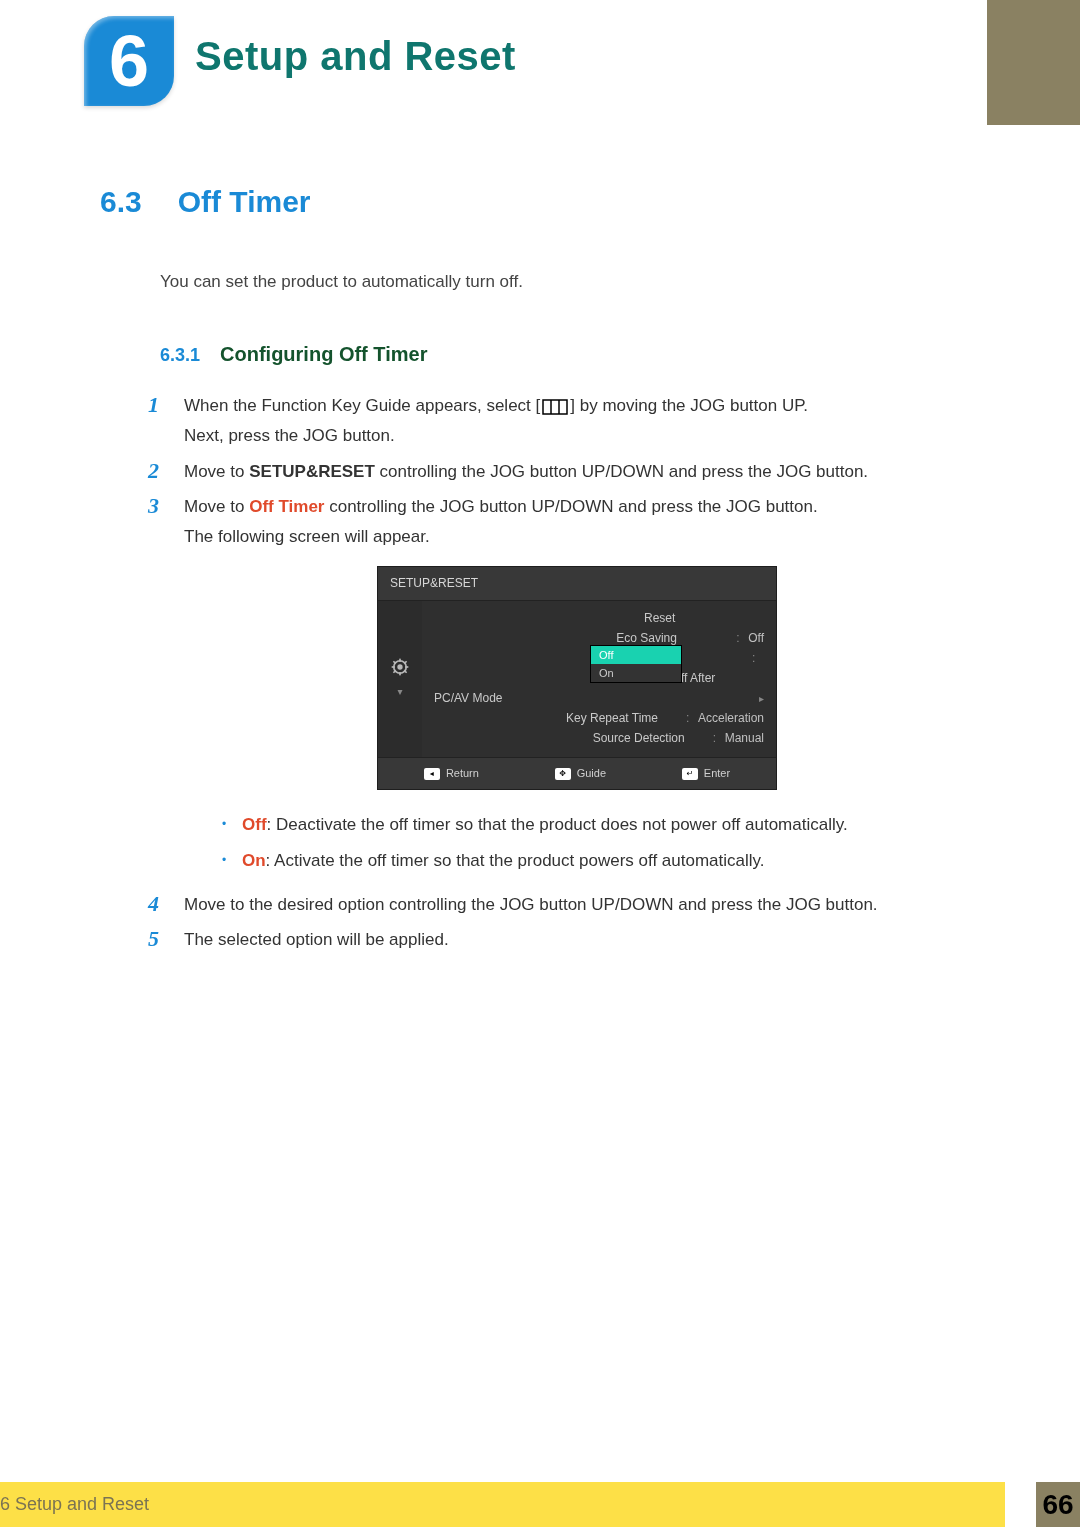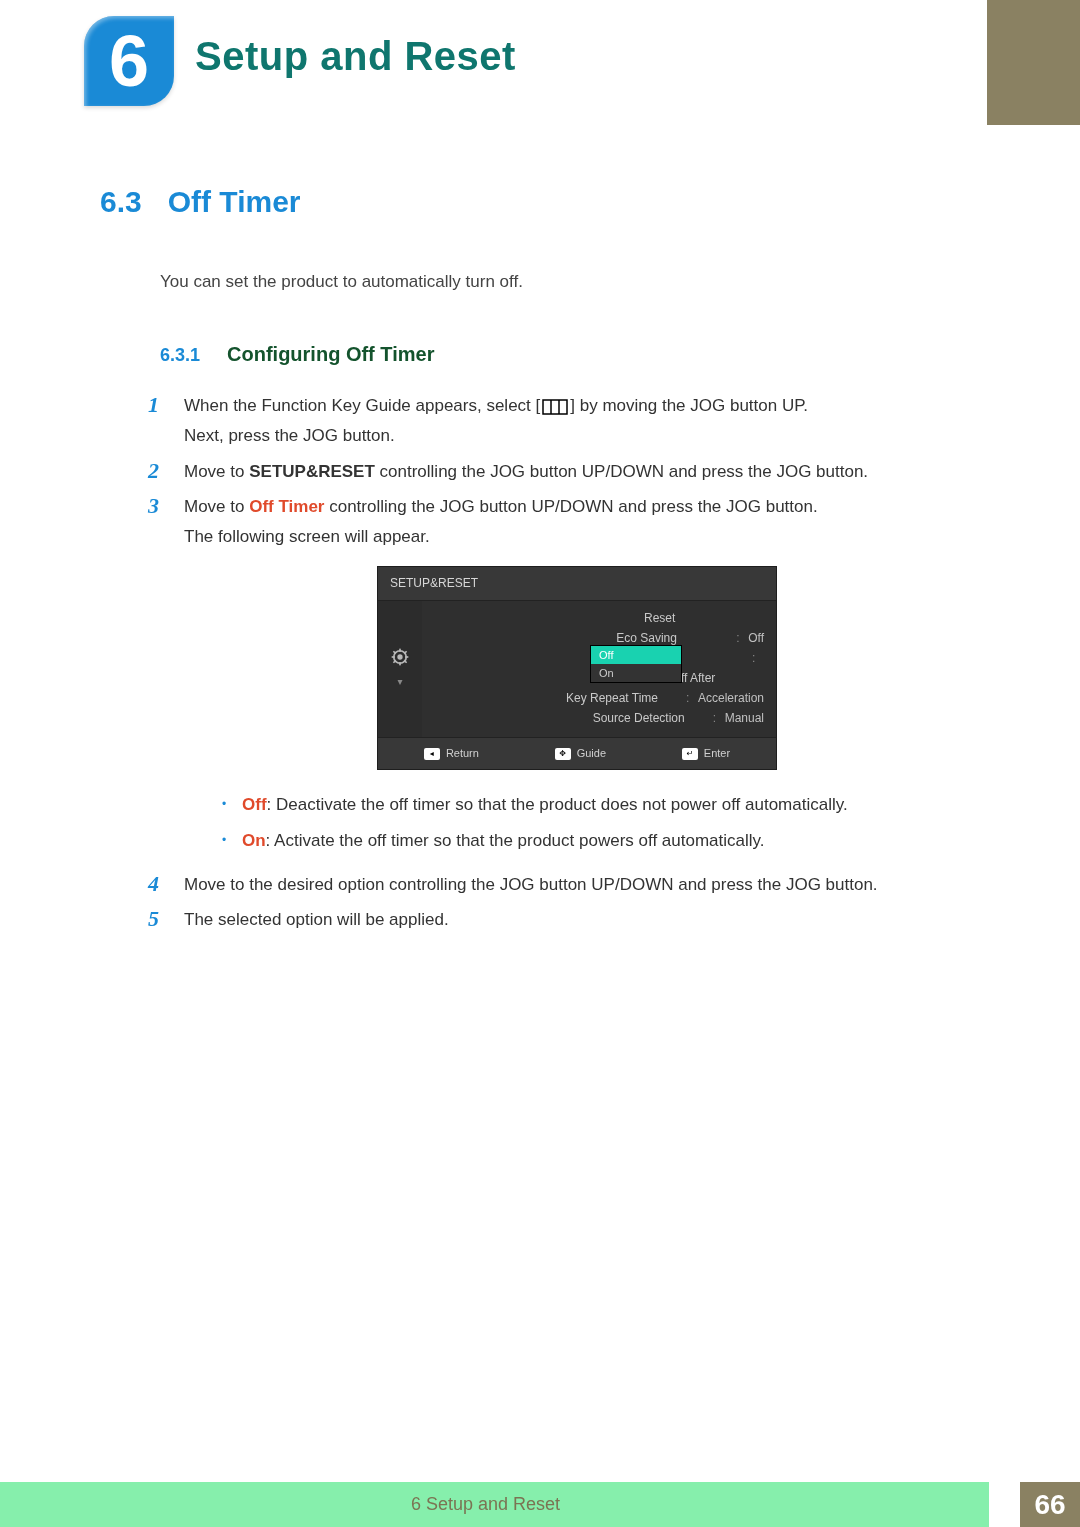--- a/index.html
+++ b/index.html
@@ -16,28 +16,28 @@
     display: flex; align-items: center; justify-content: center;
     border-top-left-radius: 30px; border-bottom-right-radius: 30px;
     box-shadow: inset 2px 2px 4px rgba(255,255,255,0.4), 0 2px 4px rgba(0,0,0,0.15);
   }
 
   
   .chapter-title { position: absolute; top: 34px; left: 195px; font-size: 40px; font-weight: 700; color: #0f766e; letter-spacing: 0.5px; }
 
   
   .content { position: absolute; top: 185px; left: 100px; width: 870px; }
-  .section-row { display: flex; align-items: baseline; gap: 26px; margin-bottom: 50px; }
+  .section-row { display: flex; align-items: baseline; gap: 36px; margin-bottom: 50px; }
   .section-num { font-size: 30px; font-weight: 700; color: #1a8ad6; }
   .section-title { font-size: 30px; font-weight: 700; color: #1a8ad6; }
 
   .body-text { margin-left: 60px; font-size: 17px; line-height: 1.5; color: #444; }
   .intro { margin-bottom: 44px; }
 
-  .subsection-row { display: flex; align-items: baseline; gap: 27px; margin-bottom: 22px; }
+  .subsection-row { display: flex; align-items: baseline; gap: 20px; margin-bottom: 22px; }
   .subsection-num { font-size: 18px; font-weight: 700; color: #1a8ad6; }
   .subsection-title { font-size: 20px; font-weight: 700; color: #14532d; }
 
   ol.steps { list-style: none; margin-left: 48px; }
   ol.steps > li { display: flex; gap: 18px; margin-bottom: 6px; }
   .step-num { font-size: 22px; font-style: italic; font-weight: 700; color: #1a8ad6; min-width: 18px; line-height: 1.1; padding-top: 2px; font-family: Georgia, 'Times New Roman', serif; }
   .step-body { font-size: 17px; line-height: 1.75; color: #333; flex: 1; }
   .bold { font-weight: 700; }
   .hl { color: #e04a2b; font-weight: 700; }
 
@@ -66,22 +66,22 @@
   .osd-foot-item { display:flex; align-items:center; gap:6px; font-size:11px; color:#d0d0d0; }
   .foot-icon { display:inline-flex; align-items:center; justify-content:center; width:16px; height:12px; background:#fff; color:#000; border-radius:2px; font-size:8px; }
 
   
   ul.bullets { list-style: none; margin: 0 0 8px 38px; }
   ul.bullets li { position: relative; padding-left: 20px; font-size: 17px; line-height: 1.75; color:#333; margin-bottom:6px; }
   ul.bullets li::before { content:"•"; position:absolute; left:0; top:0; color:#1a8ad6; font-size:12px; line-height:28px; }
 
   
   .footer { position:absolute; left:0; bottom:0; right:0; height:45px; display:flex; }
-  .footer-bar { flex:1; background:#86efac; display:flex; align-items:center; justify-content:center; padding-right:18px; color:#7b7453; font-size:18px; }
-  .footer-page { width:60px; background:#8a8162; color:#ffffff; display:flex; align-items:center; justify-content:center; font-size:28px; font-weight:700;margin-left:31px; }
+  .footer-bar { flex:1; background:#fde047; display:flex; align-items:center; justify-content:flex-start; padding-right:18px; color:#7b7453; font-size:18px; }
+  .footer-page { width:44px; background:#8a8162; color:#000000; display:flex; align-items:center; justify-content:center; font-size:28px; font-weight:700;margin-left:31px; }
 </style>
 </head>
 <body>
 
 <div class="page">
   <div class="top-stripe"></div>
 
   <div class="chapter-badge">
     <span>6</span>
   </div>
@@ -159,20 +159,24 @@
                       <span class="osd-val">Off</span>
                     </div>
                   <div class="osd-row sel">
                       <span class="osd-label">Off Timer</span>
                       <span class="osd-colon">:</span>
                     </div>
                   <div class="osd-row">
                       <span class="osd-label">Turn Off After</span>
                     </div>
                   <div class="osd-row">
+                      <span class="osd-label">PC/AV Mode</span>
+                      <span class="osd-row-arrow">▸</span>
+                    </div>
+                  <div class="osd-row">
                       <span class="osd-label">Key Repeat Time</span>
                       <span class="osd-colon">:</span>
                       <span class="osd-val">Acceleration</span>
                     </div>
                   <div class="osd-row">
                       <span class="osd-label">Source Detection</span>
                       <span class="osd-colon">:</span>
                       <span class="osd-val">Manual</span>
                     </div>
                   <div class="osd-dropdown">

